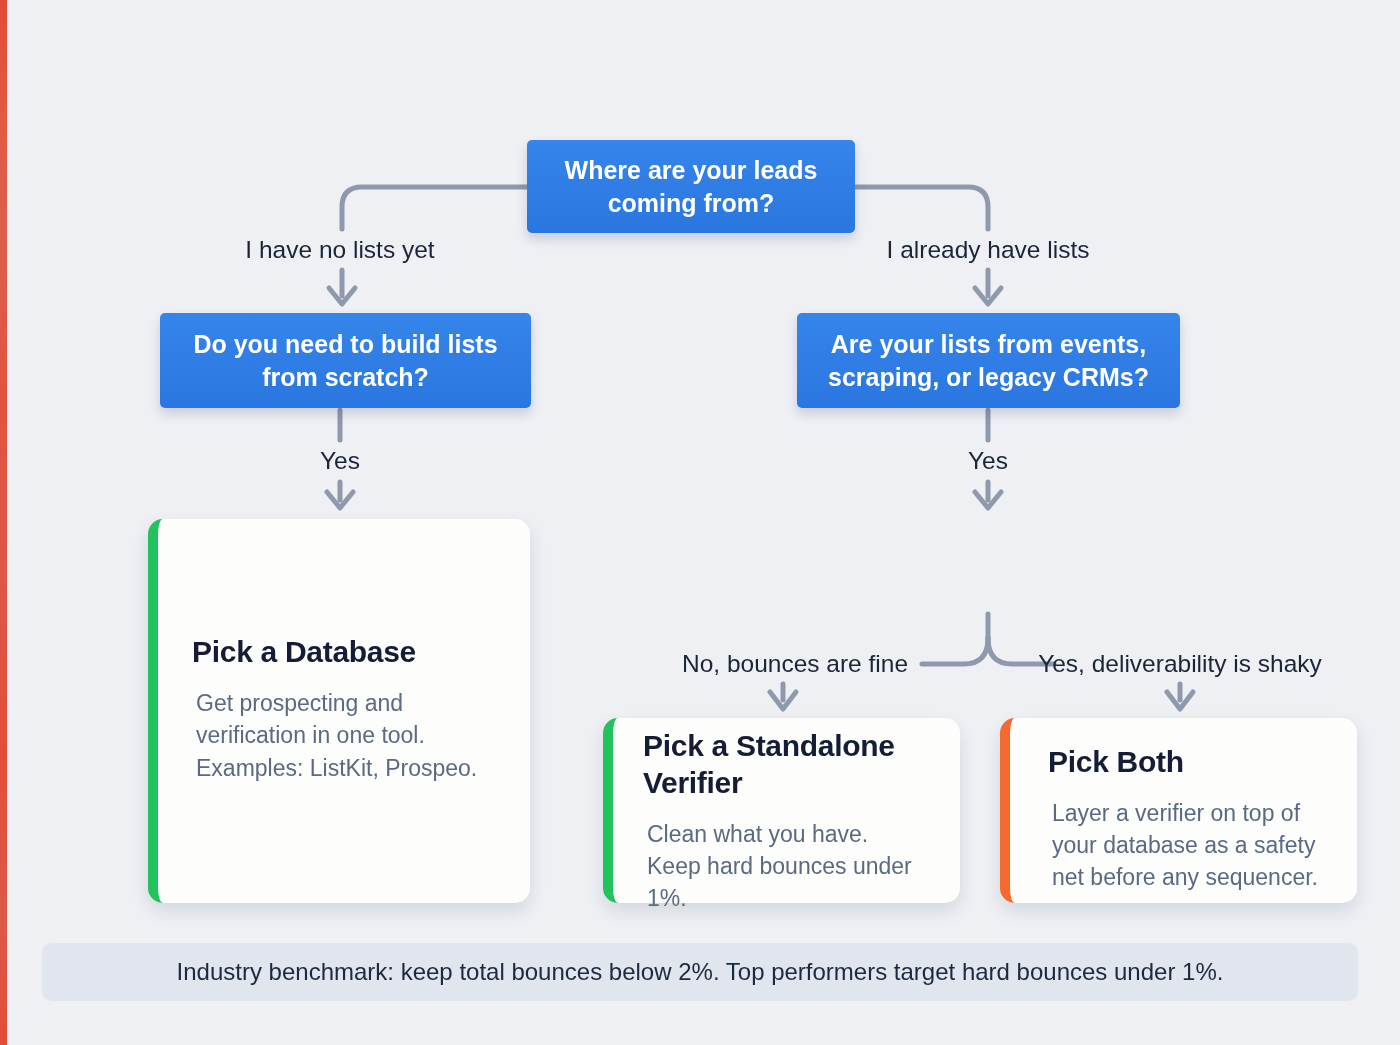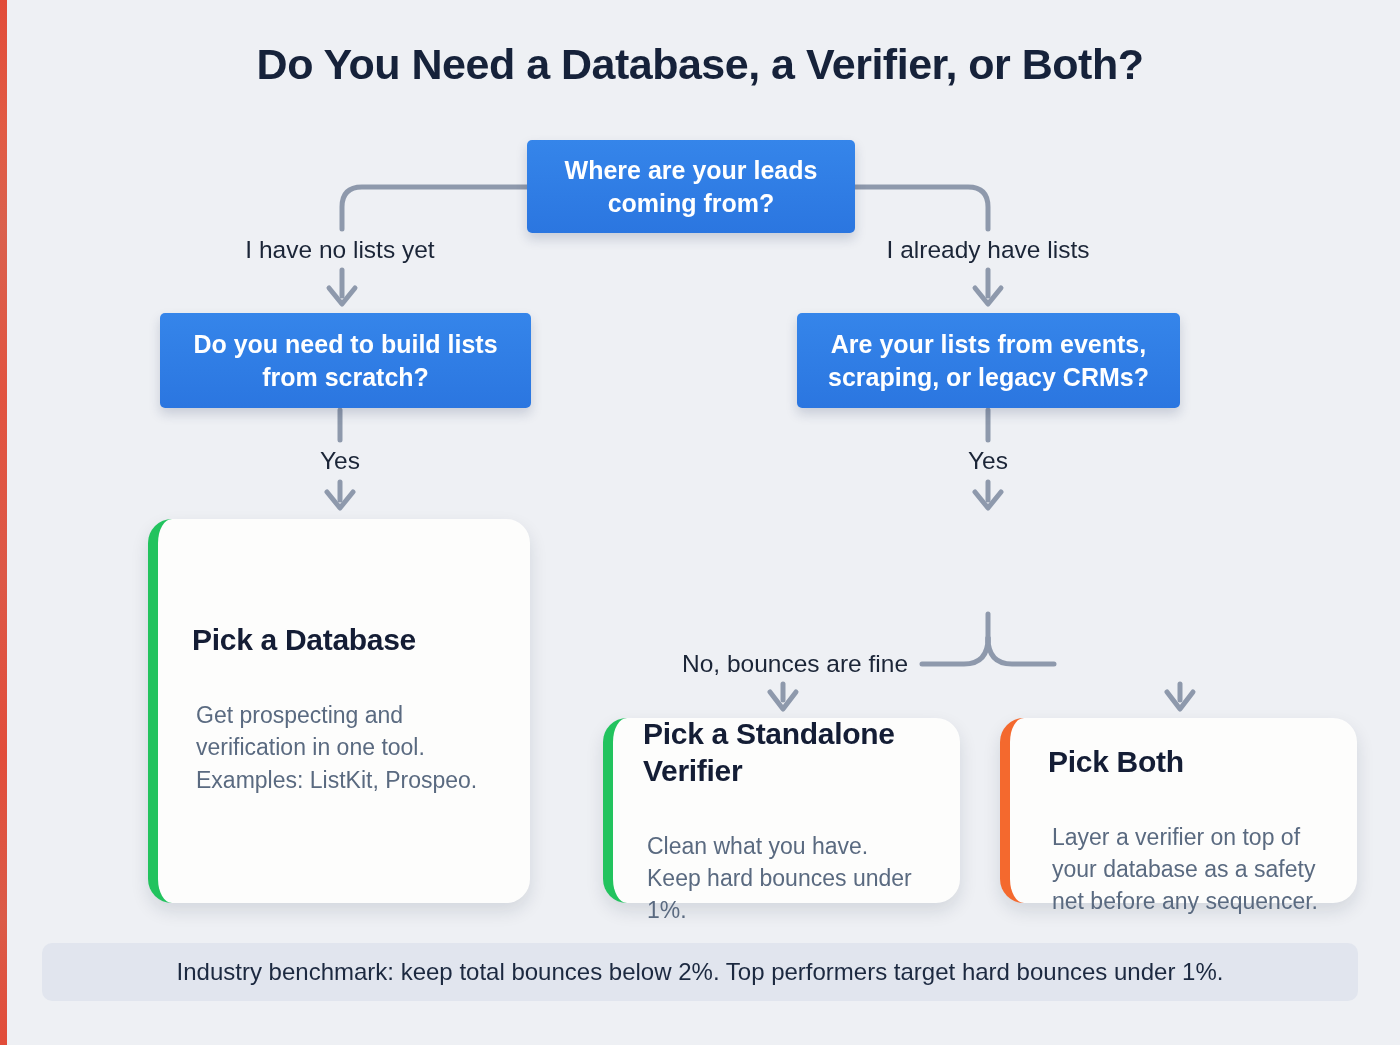--- a/index.html
+++ b/index.html
@@ -34,25 +34,24 @@
     position:absolute;text-align:center;font-size:24.5px;font-weight:500;
     color:#1b2537;
   }
   .lbl-left{left:190px;top:236px;width:300px;}
   .lbl-right{left:838px;top:236px;width:300px;}
   .lbl-yes-left{left:290px;top:447px;width:100px;}
   .lbl-yes-right{left:938px;top:447px;width:100px;}
   .lbl-no-bounces{left:645px;top:650px;width:300px;}
   .lbl-yes-shaky{left:1018px;top:650px;width:324px;}
   .card{
-    position:absolute;background:#fdfdfc;border-radius:24px;
+    position:absolute;background:#fdfdfc;border-radius:15px;
     box-shadow:0 8px 18px rgba(20,30,60,.12);
     box-sizing:border-box;display:flex;flex-direction:column;
     border-left:10px solid #22c35e;
-    gap:24px;
   }
   .card-db{left:148px;top:519px;width:382px;height:384px;justify-content:center;padding:0 40px 0 34px;}
   .card-verifier{left:603px;top:718px;width:357px;height:185px;padding:26px 28px 0 30px;justify-content:center;}
   .card-both{left:1000px;top:718px;width:357px;height:185px;padding:26px 28px 0 38px;}
   .card-title{
     font-size:30px;font-weight:700;color:#141d35;margin:0 0 12px 0;line-height:1.23;
     letter-spacing:-0.3px;
   }
   .card-desc{
     font-size:23px;font-weight:400;color:#5a6a80;margin:4px;line-height:1.4;
@@ -63,21 +62,20 @@
     justify-content:center;font-size:24px;font-weight:500;color:#1c2940;
   }
 </style>
 </head>
 <body>
 
 <div class="canvas">
 
   <div class="edge-artifact"></div>
 
-  <h1 class="page-title">Do You Need a Database, a Verifier, or Both?</h1>
 
   <svg class="connectors" viewBox="0 0 1400 1045" fill="none" stroke="#8e99ac" stroke-width="5" stroke-linecap="round" stroke-linejoin="round">
     <path d="M 527 187 H 362 Q 342 187 342 207 V 229"></path>
     <path d="M 855 187 H 968 Q 988 187 988 207 V 229"></path>
 
     <g>
       <path d="M 342 270 V 296"></path>
         <path d="M 329 288 L 342 304 L 355 288"></path>
     </g>
     <g>
@@ -117,20 +115,21 @@
   <div class="branch-label lbl-right">I already have lists</div>
 
   <div class="node node-qleft">Do you need to build lists from scratch?</div>
   <div class="node node-qright">Are your lists from events, scraping, or legacy CRMs?</div>
 
   <div class="branch-label lbl-yes-left">Yes</div>
   <div class="branch-label lbl-yes-right">Yes</div>
 
 
   <div class="branch-label lbl-no-bounces">No, bounces are fine</div>
+  <div class="branch-label lbl-yes-shaky">Yes, deliverability is shaky</div>
 
   <div class="card card-db" style="border-left-color: rgb(34, 195, 94);">
     <h2 class="card-title">Pick a Database</h2>
     <p class="card-desc">Get prospecting and verification in one tool. Examples: ListKit, Prospeo.</p>
   </div>
 
   <div class="card card-verifier" style="border-left-color: rgb(34, 195, 94);">
     <h2 class="card-title">Pick a Standalone Verifier</h2>
     <p class="card-desc">Clean what you have. Keep hard bounces under 1%.</p>
   </div>

